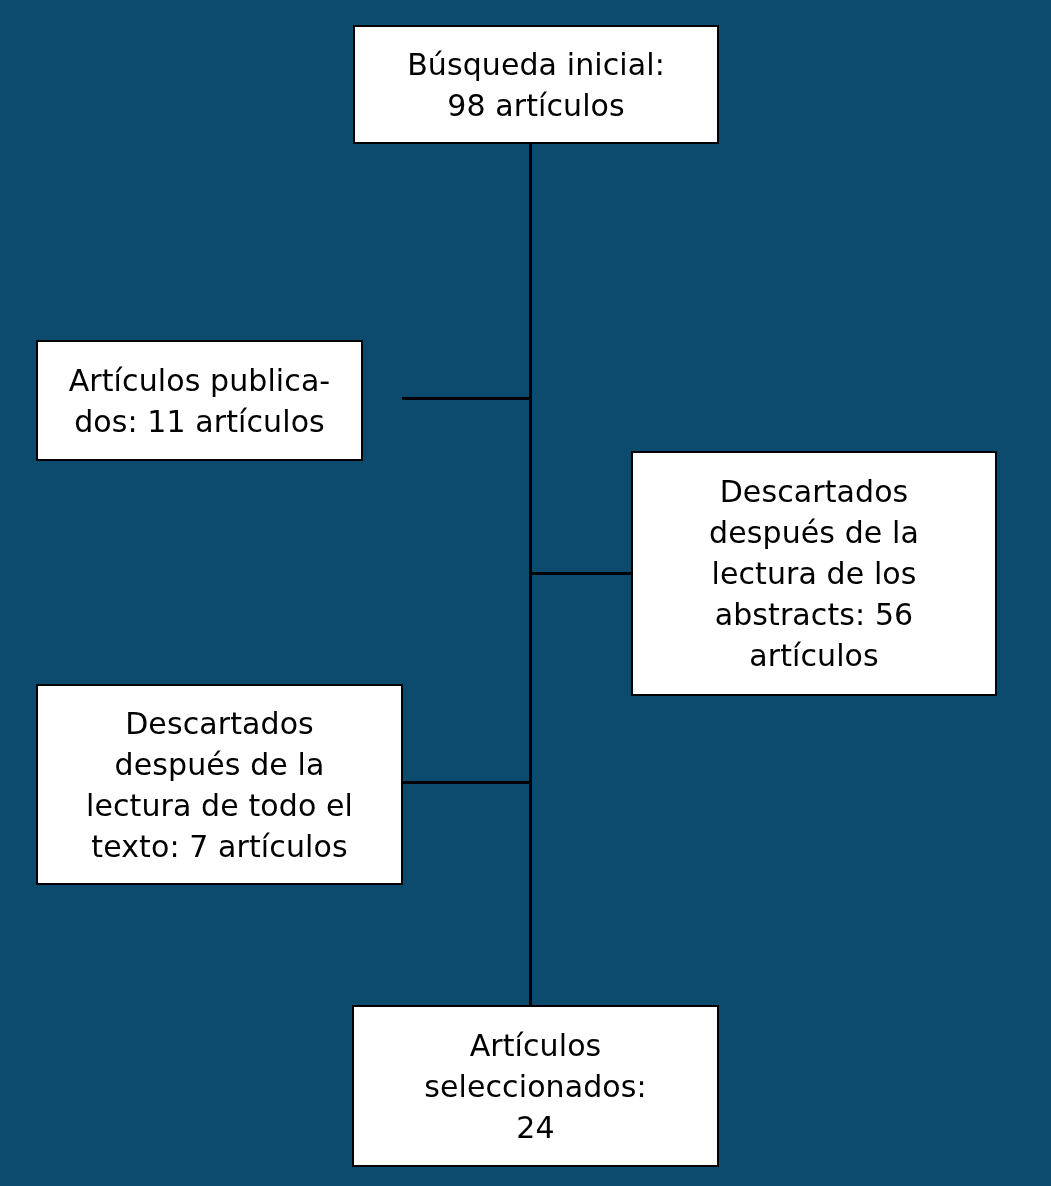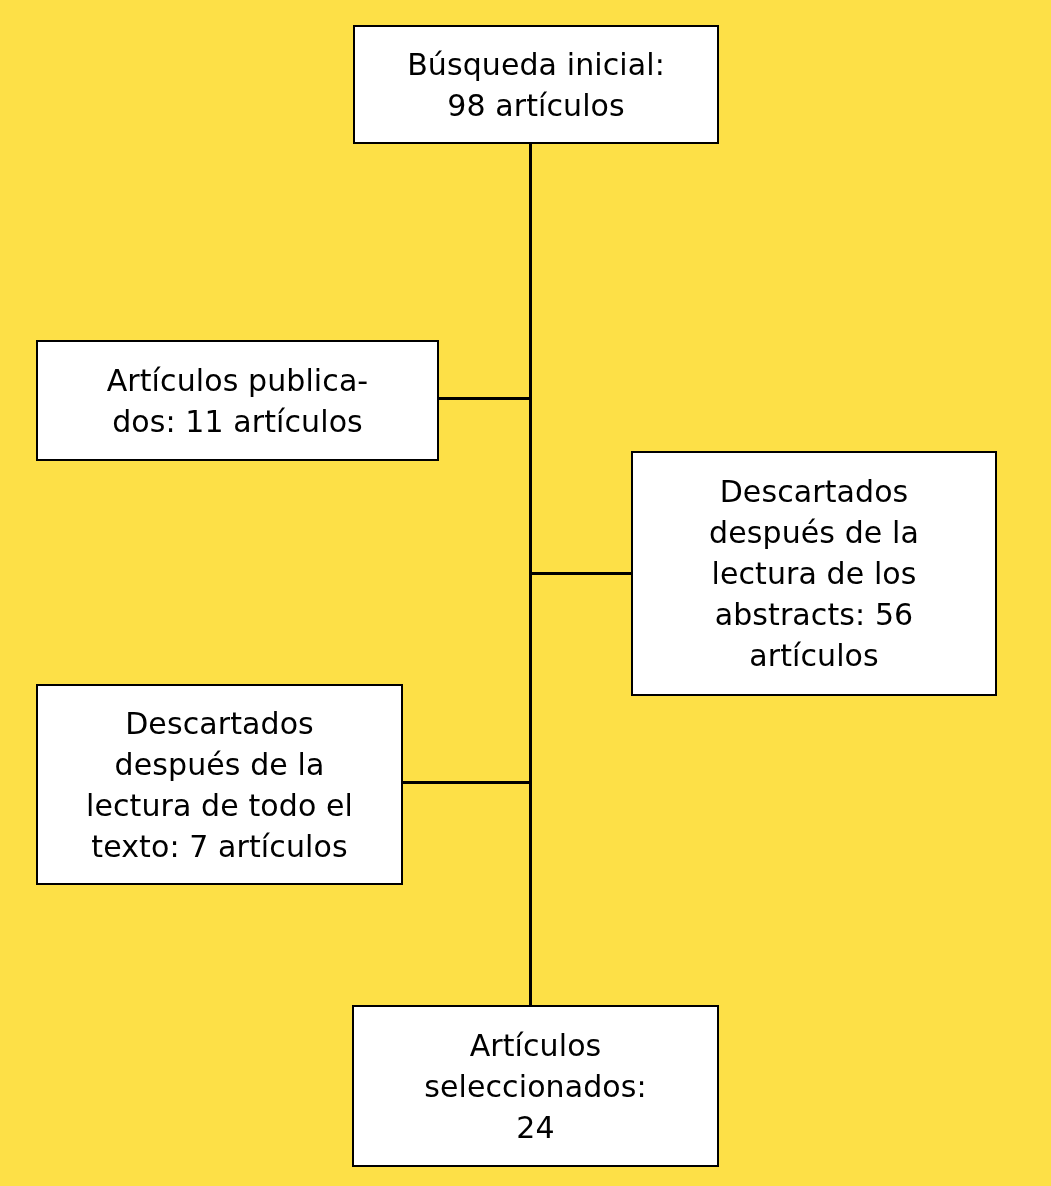--- a/index.html
+++ b/index.html
@@ -9,21 +9,21 @@
     background: #ffffff;
   }
   body {
     font-family: "DejaVu Sans", "Liberation Sans", sans-serif;
     -webkit-font-smoothing: antialiased;
   }
   #canvas {
     position: relative;
     width: 1051px;
     height: 1186px;
-    background: #fde047;
+    background: #0c4a6e;
     overflow: hidden;
   }
   .node {
     position: absolute;
     box-sizing: border-box;
     border: 2px solid #000000;
     background: #ffffff;
     display: flex;
     align-items: center;
     justify-content: center;
@@ -41,21 +41,21 @@
   .connector {
     position: absolute;
     background: #000000;
     z-index: 1;
   }
   .v-line { width: 3px; }
   .h-line { height: 3px; }
 
   
   #node-initial-search   { left: 353px; top: 25px;   width: 366px; height: 119px; }
-  #node-published        { left: 36px;  top: 340px;  width: 403px; height: 121px; }
+  #node-published        { left: 36px;  top: 340px;  width: 327px; height: 121px; }
   #node-discarded-abstracts { left: 631px; top: 451px; width: 366px; height: 245px; }
   #node-discarded-fulltext  { left: 36px;  top: 684px; width: 367px; height: 201px; }
   #node-selected         { left: 352px; top: 1005px; width: 367px; height: 162px; }
 
   
   #spine                 { left: 529px; top: 142px;  height: 866px; }
   #branch-published      { left: 402px; top: 397px;  width: 129px; }
   #branch-abstracts      { left: 529px; top: 572px;  width: 104px; }
   #branch-fulltext       { left: 402px; top: 781px;  width: 129px; }
 </style>

